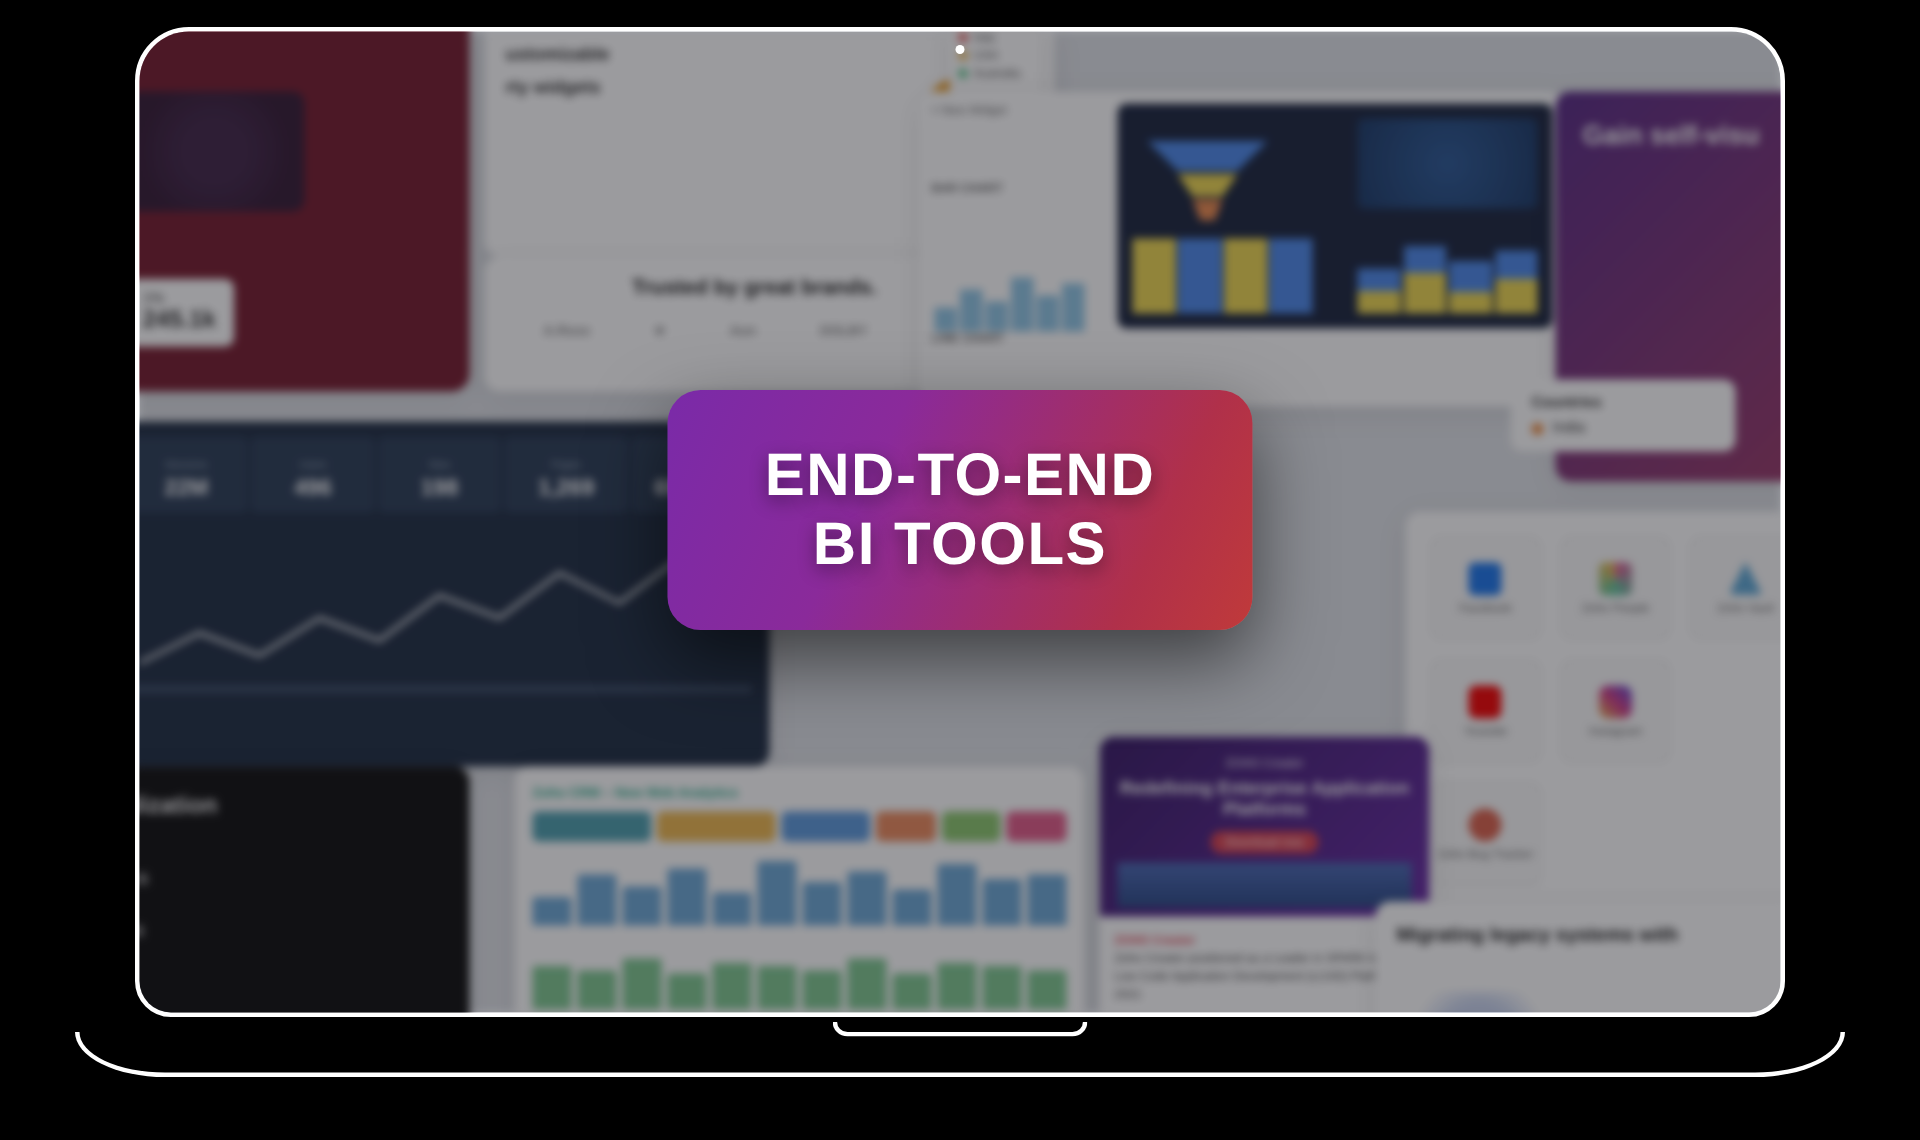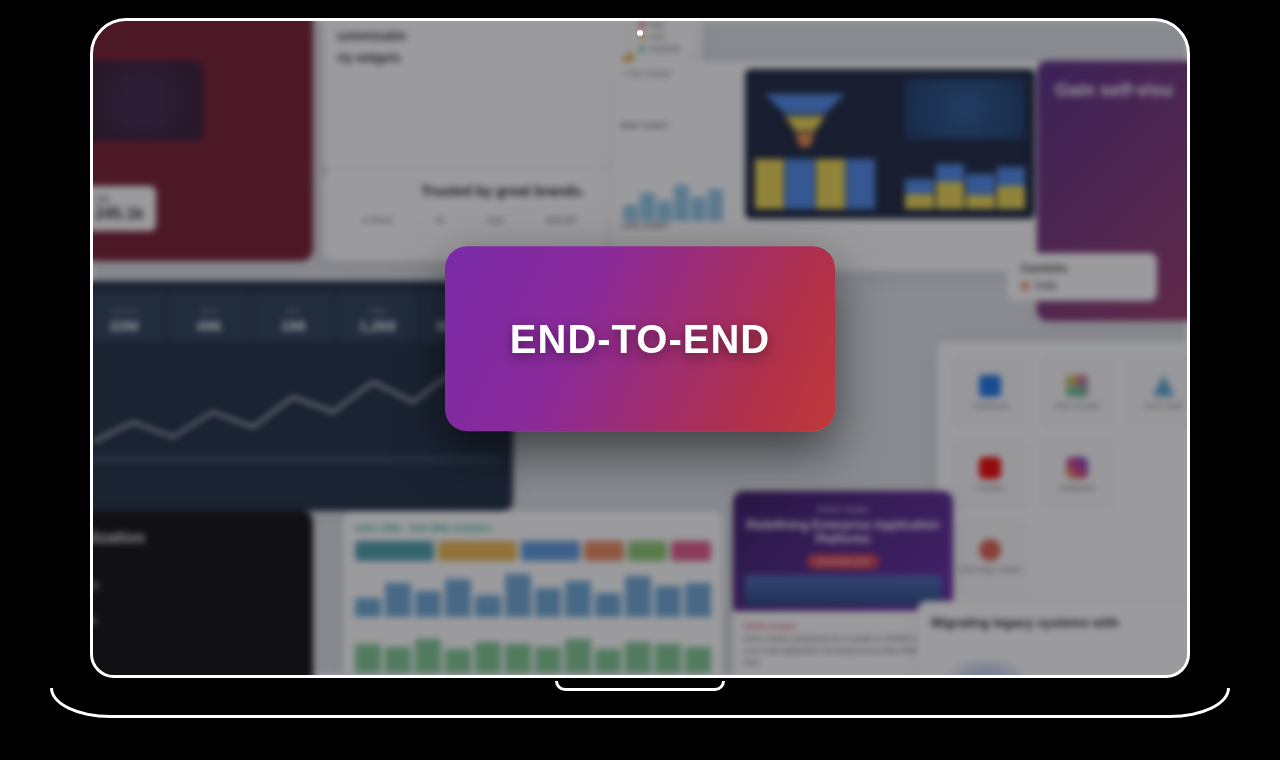--- a/index.html
+++ b/index.html
@@ -161,21 +161,21 @@
   .c-migrate h5{ font-size:13px; font-weight:800; color:#222;}
   .c-migrate .ill{ position:absolute; left:14px; bottom:10px; width:110px; height:70px; background:radial-gradient(circle,#c8d4f0 40%,transparent 70%); border-radius:8px;}
 
   
   .hero {
     position: absolute;
     z-index: 40;
     top: 50%; left: 50%;
     transform: translate(-50%, -55%);
     width: 390px;
-    height: 185px;
+    height: 160px;
     border-radius: 22px;
     background: linear-gradient(115deg, #7a2aa8 0%, #8a2a9a 35%, #b0304a 80%, #c03a3a 100%);
     display: flex;
     align-items: center;
     justify-content: center;
     text-align: center;
     box-shadow: 0 20px 50px rgba(0,0,0,0.55);
   }
   .hero h1 {
     color: #fff;
@@ -393,19 +393,20 @@
         <div class="ill"></div>
       </div>
 
     </div>
 
     <div class="overlay-dim"></div>
 
     <div class="hero">
       <h1>
         <span>END-TO-END</span><br>
+        <span>BI TOOLS</span>
       </h1>
     </div>
 
   </div>
   <div class="laptop-notch"></div>
   <div class="laptop-base"></div>
 </div>
 
 </body></html>

